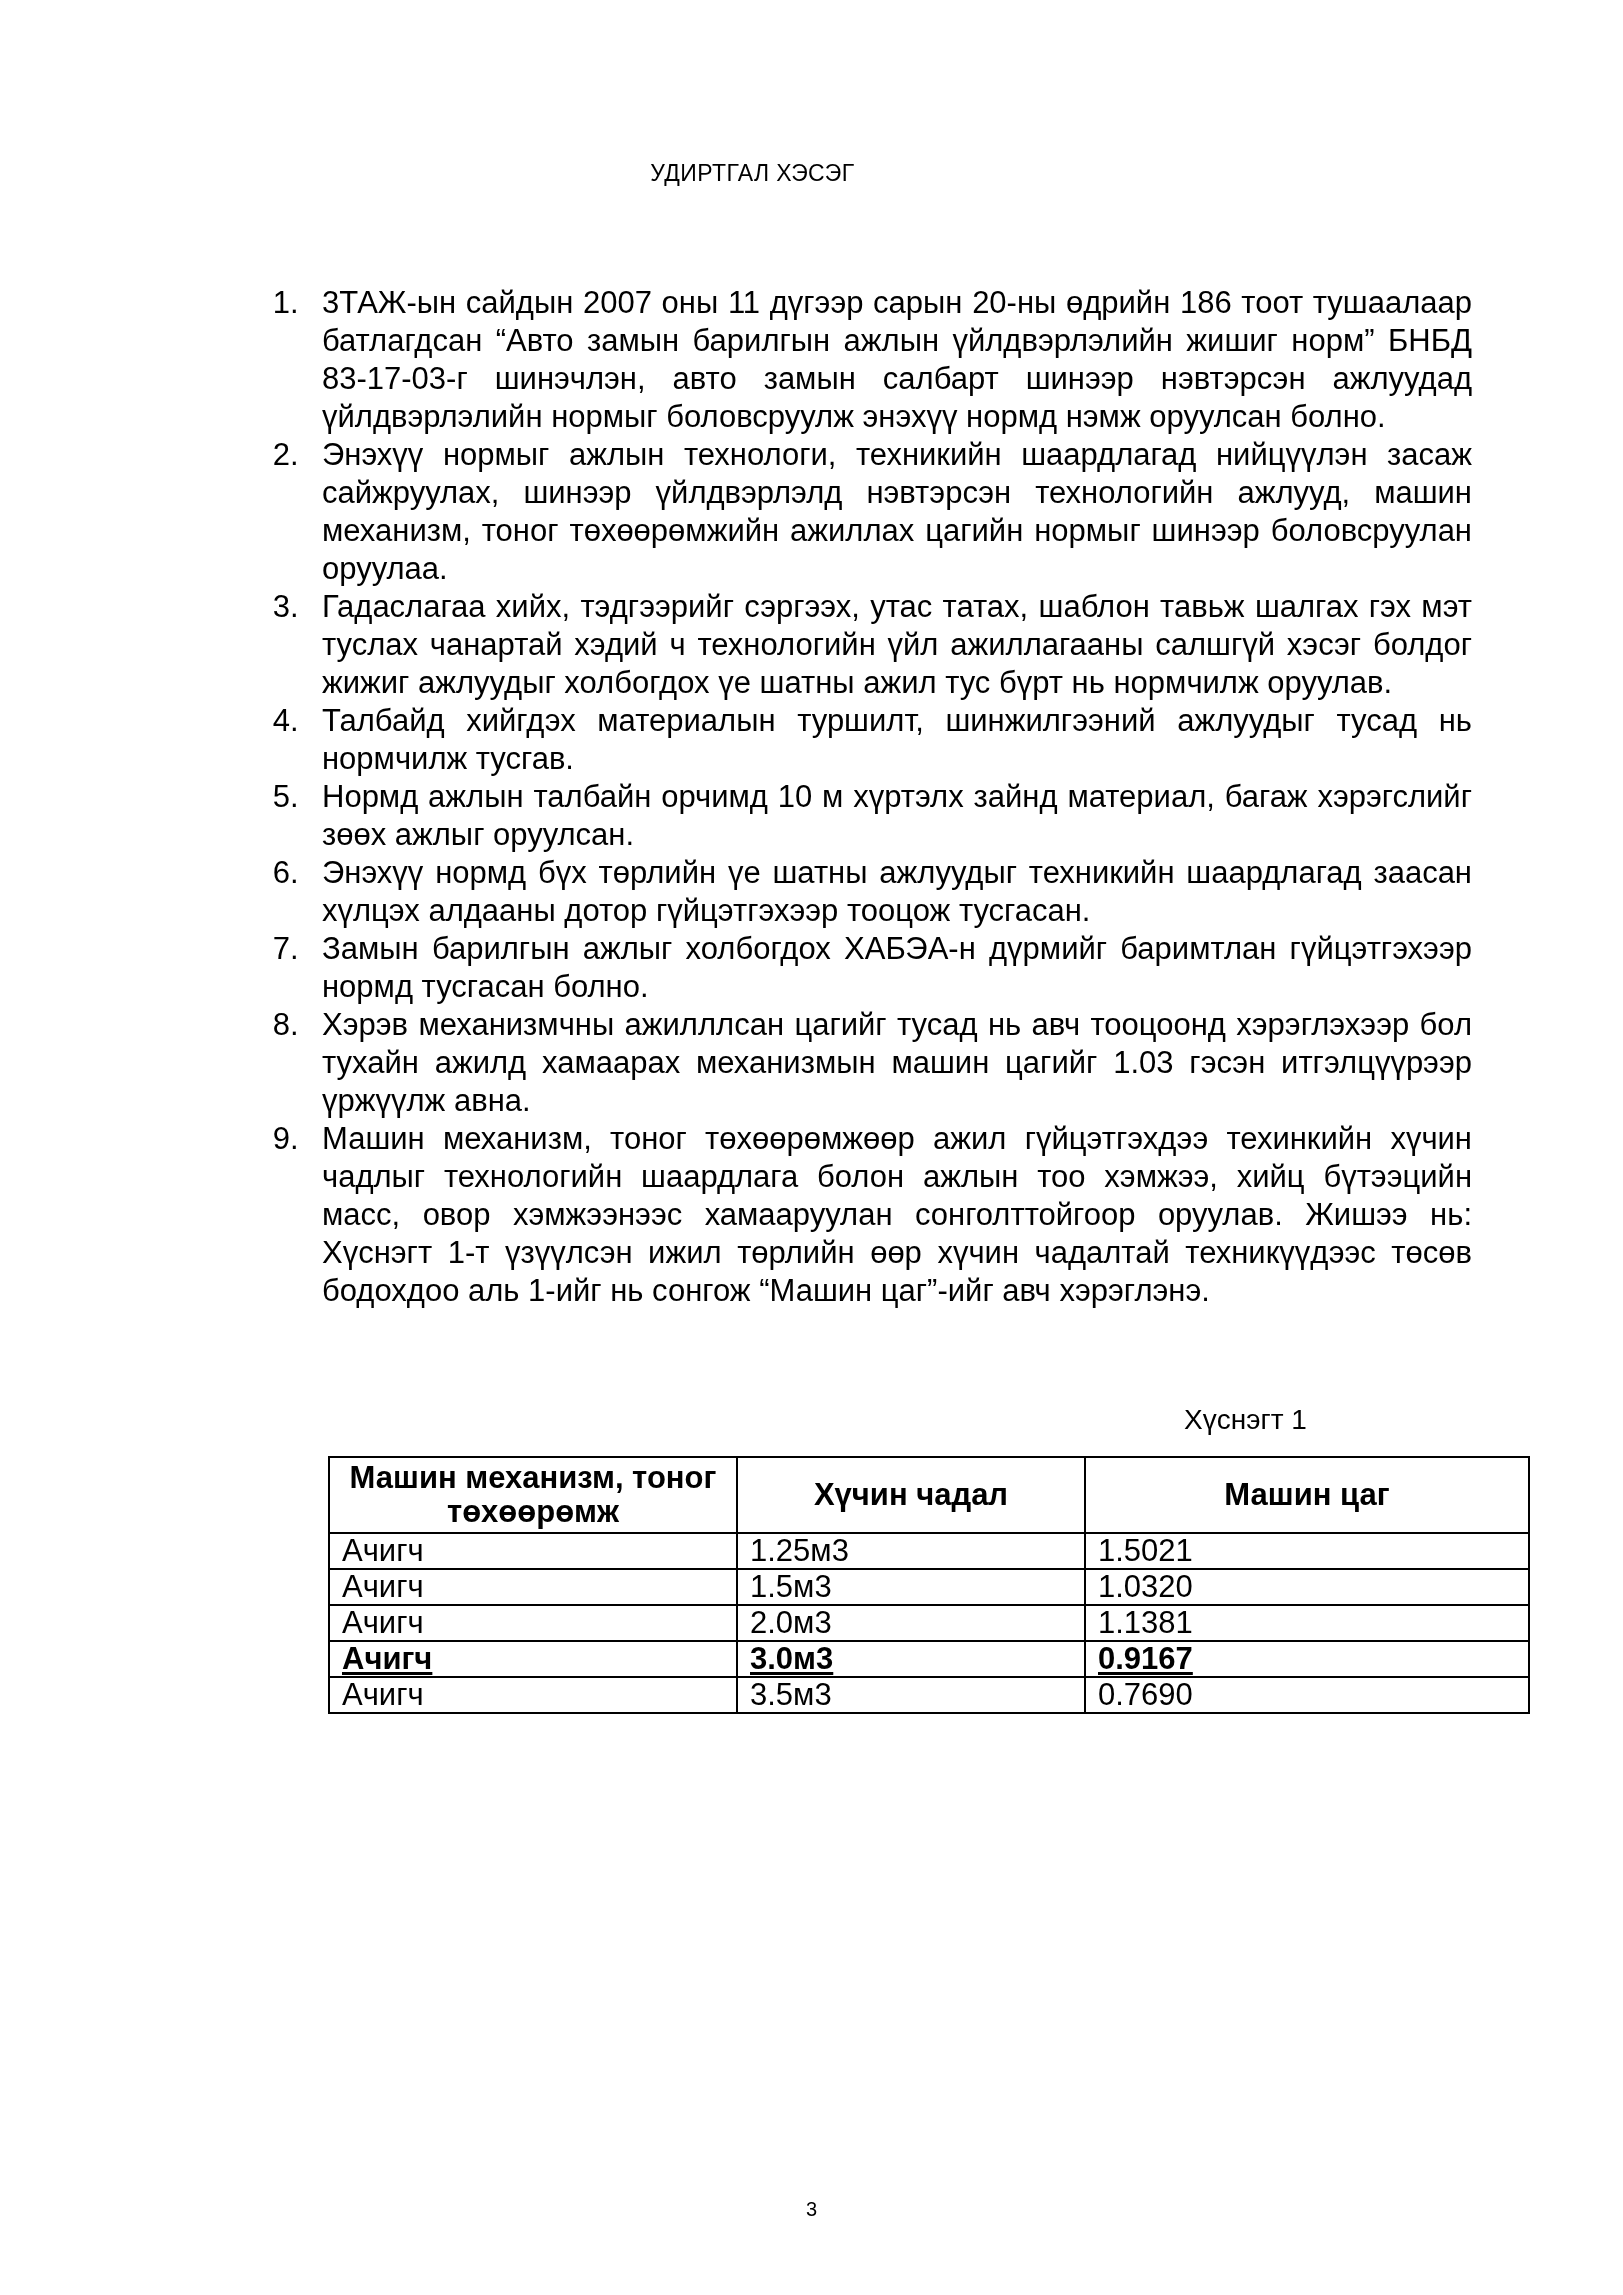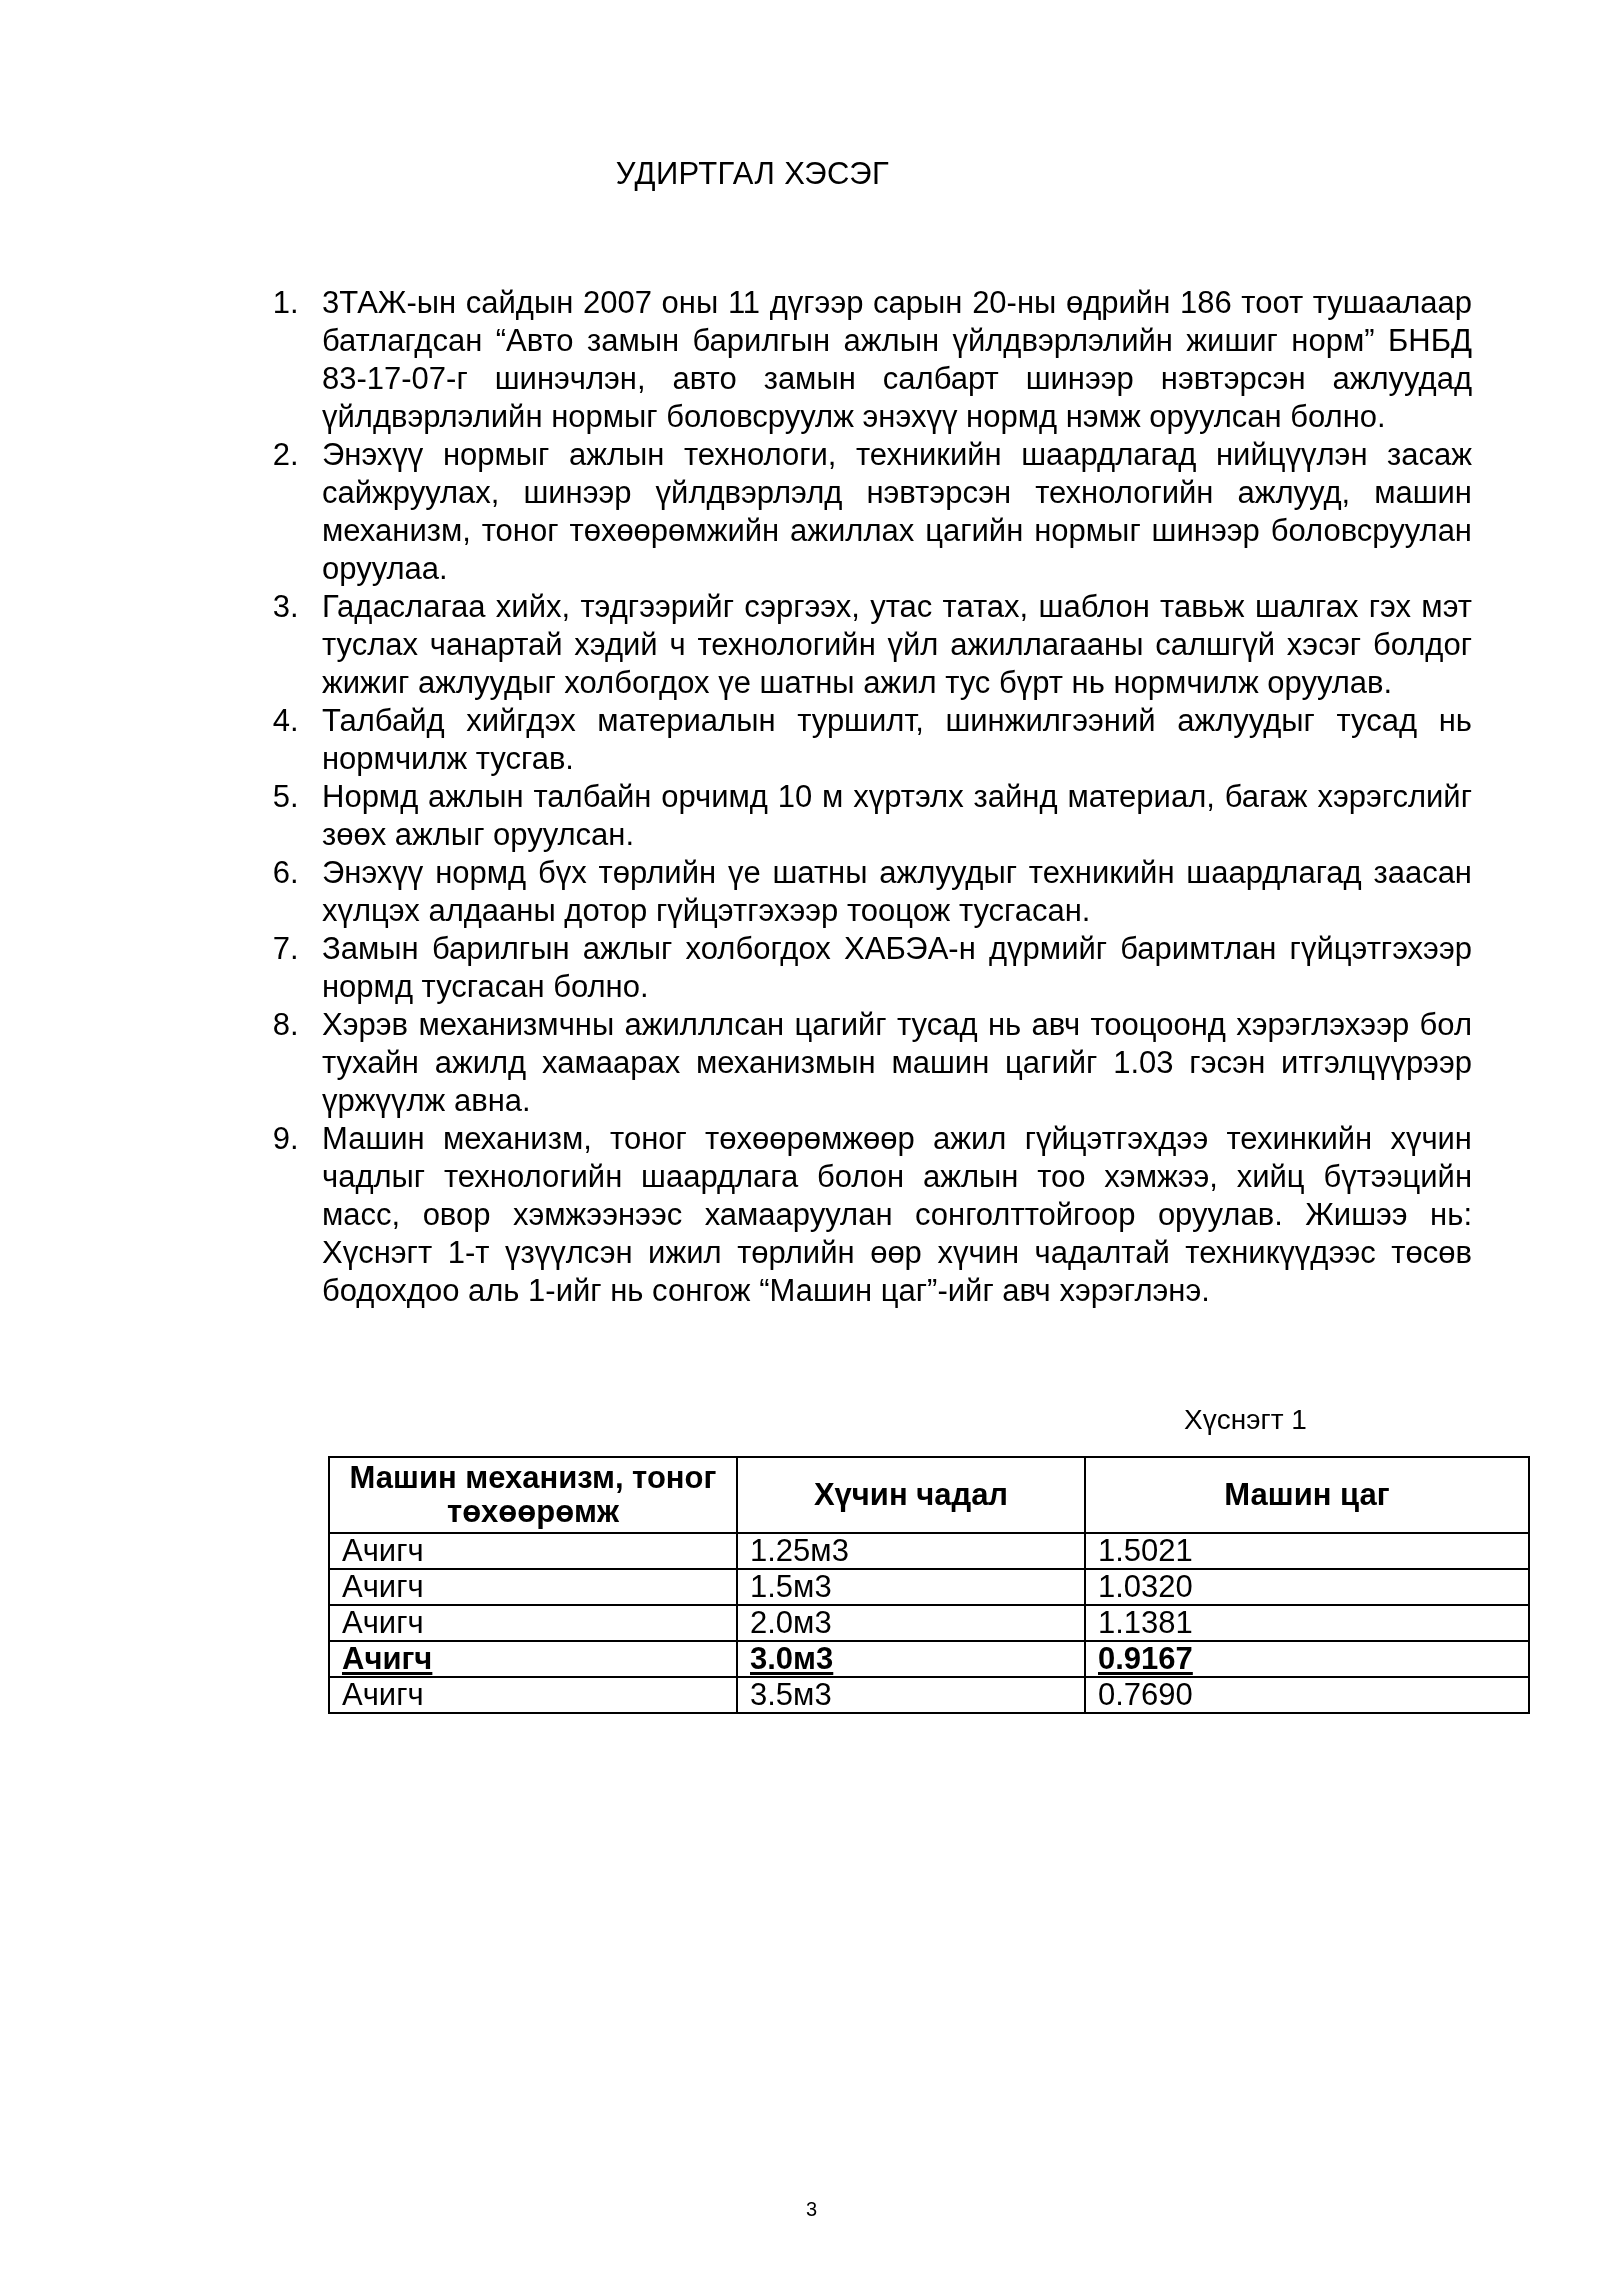--- a/index.html
+++ b/index.html
@@ -14,21 +14,21 @@
       overflow: hidden;
       font-family: "Liberation Sans", "DejaVu Sans", sans-serif;
       color: #000000;
     }
     .page-title {
       position: absolute;
       left: 0;
       width: 1505px;
       top: 155px;
       text-align: center;
-      font-size: 31px;
+      font-size: 23px;
       line-height: 37px;
       letter-spacing: 0.4px;
     }
     .intro-list {
       position: absolute;
       left: 271px;
       top: 284px;
       width: 1201px;
       margin: 0;
       padding: 0;
@@ -100,21 +100,21 @@
     }
   </style>
 </head>
 <body>
 
 <div class="page-title">УДИРТГАЛ ХЭСЭГ</div>
 
 <ol class="intro-list">
   <li class="list-item">
     <span class="list-num first">1.</span>
-    <span class="list-text">3ТАЖ-ын сайдын 2007 оны 11 дүгээр сарын 20-ны өдрийн 186 тоот тушаалаар батлагдсан “Авто замын барилгын ажлын үйлдвэрлэлийн жишиг норм” БНБД 83-17-07-г шинэчлэн, авто замын салбарт шинээр нэвтэрсэн ажлуудад үйлдвэрлэлийн нормыг боловсруулж энэхүү нормд нэмж оруулсан болно.</span>
+    <span class="list-text">3ТАЖ-ын сайдын 2007 оны 11 дүгээр сарын 20-ны өдрийн 186 тоот тушаалаар батлагдсан “Авто замын барилгын ажлын үйлдвэрлэлийн жишиг норм” БНБД 83-17-03-г шинэчлэн, авто замын салбарт шинээр нэвтэрсэн ажлуудад үйлдвэрлэлийн нормыг боловсруулж энэхүү нормд нэмж оруулсан болно.</span>
   </li>
   <li class="list-item">
     <span class="list-num">2.</span>
     <span class="list-text">Энэхүү нормыг ажлын технологи, техникийн шаардлагад нийцүүлэн засаж сайжруулах, шинээр үйлдвэрлэлд нэвтэрсэн технологийн ажлууд, машин механизм, тоног төхөөрөмжийн ажиллах цагийн нормыг шинээр боловсруулан оруулаа.</span>
   </li>
   <li class="list-item">
     <span class="list-num">3.</span>
     <span class="list-text">Гадаслагаа хийх, тэдгээрийг сэргээх, утас татах, шаблон тавьж шалгах гэх мэт туслах чанартай хэдий ч технологийн үйл ажиллагааны салшгүй хэсэг болдог жижиг ажлуудыг холбогдох үе шатны ажил тус бүрт нь нормчилж оруулав.</span>
   </li>
   <li class="list-item">

